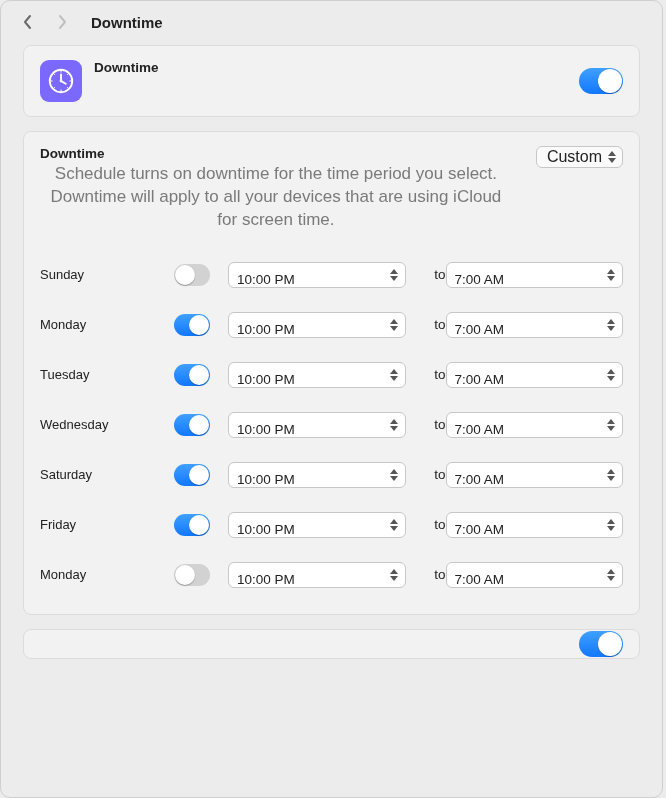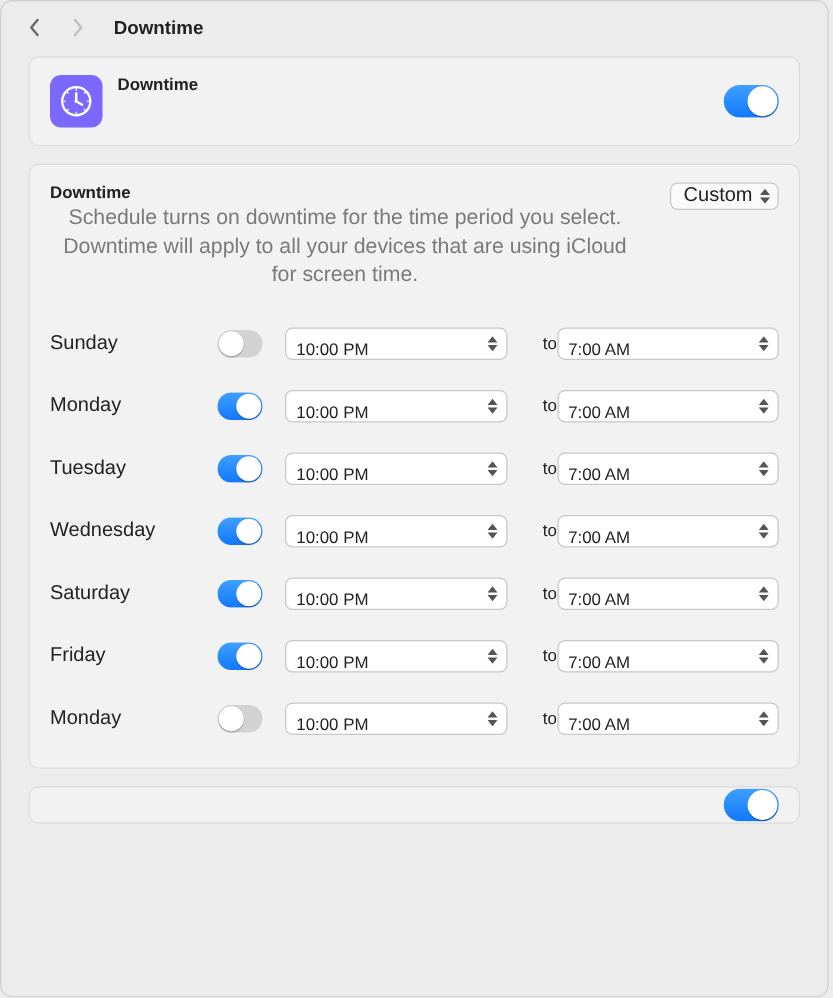--- a/index.html
+++ b/index.html
@@ -128,21 +128,21 @@
     margin-top: 18px;
     display: flex;
     flex-direction: column;
   }
   .day-row {
     display: flex;
     align-items: center;
     padding: 12px 0;
     gap: 0;
   }
-  .day-label { width: 134px; font-size: 16px; }
+  .day-label { width: 134px; font-size: 13px; }
   .toggle-cell { width: 54px; display: flex; align-items: center; }
   .time-picker {
     flex: 1;
     position: relative;
     display: flex;
     align-items: flex-end;
     height: 26px;
     border: 1px solid var(--control-border);
     border-radius: 6px;
     background: var(--control-bg);

